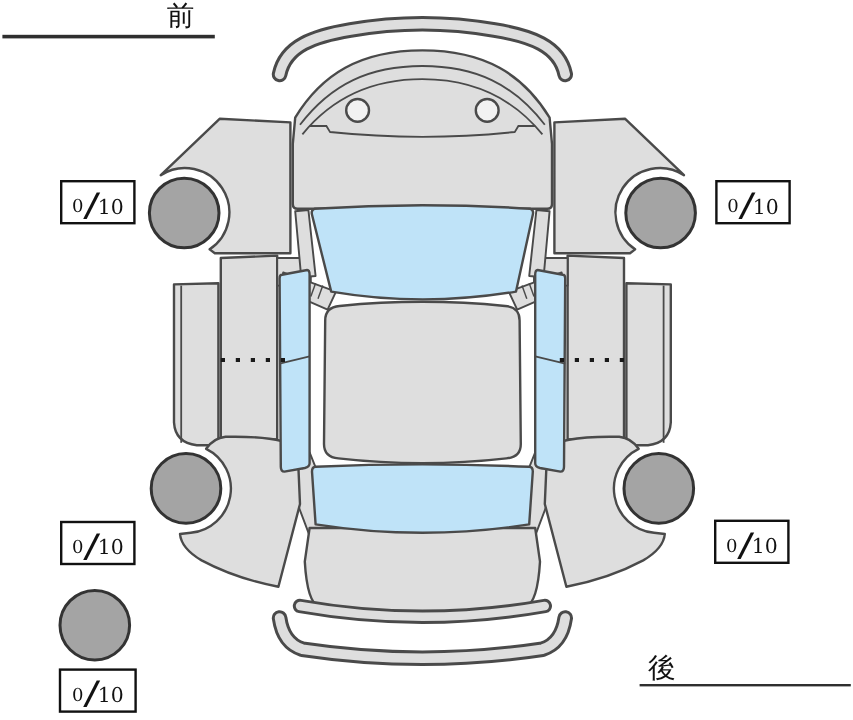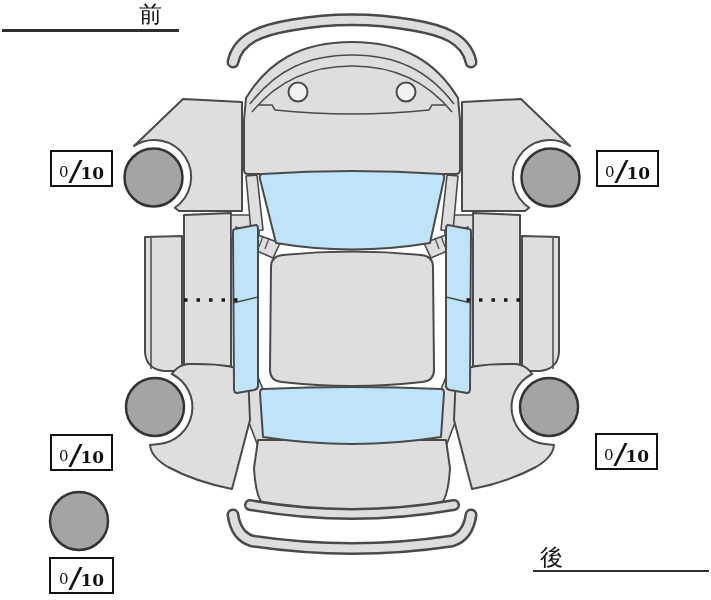--- a/index.html
+++ b/index.html
@@ -37,21 +37,21 @@
   
   .rate-box{
     position:absolute;width:63px;height:37px;background:#ffffff;
     border:2px solid var(--boxBorder,#111111);box-sizing:border-box;
     display:flex;align-items:flex-end;justify-content:center;
     padding-bottom:3px;color:#111;
     font-family:"DejaVu Serif","Liberation Serif",serif;
   }
   .rate-box .val{font-size:15px;line-height:1;margin-right:2px;margin-bottom:2px;}
   .rate-box .sep{font-size:27px;line-height:0.78;font-style:italic;font-weight:bold;}
-  .rate-box .max{font-size:17px;line-height:1;font-weight:bold;}
+  .rate-box .max{font-size:17px;line-height:1;font-weight:normal;}
   .box-fl{left:50px;top:150px;}
   .box-fr{left:596px;top:150px;}
   .box-rl{left:50px;top:434px;}
   .box-rr{left:595px;top:433px;}
   .box-spare{left:49px;top:557px;width:65px;}
 </style>
 </head>
 <body>
 
 <div class="stage">

